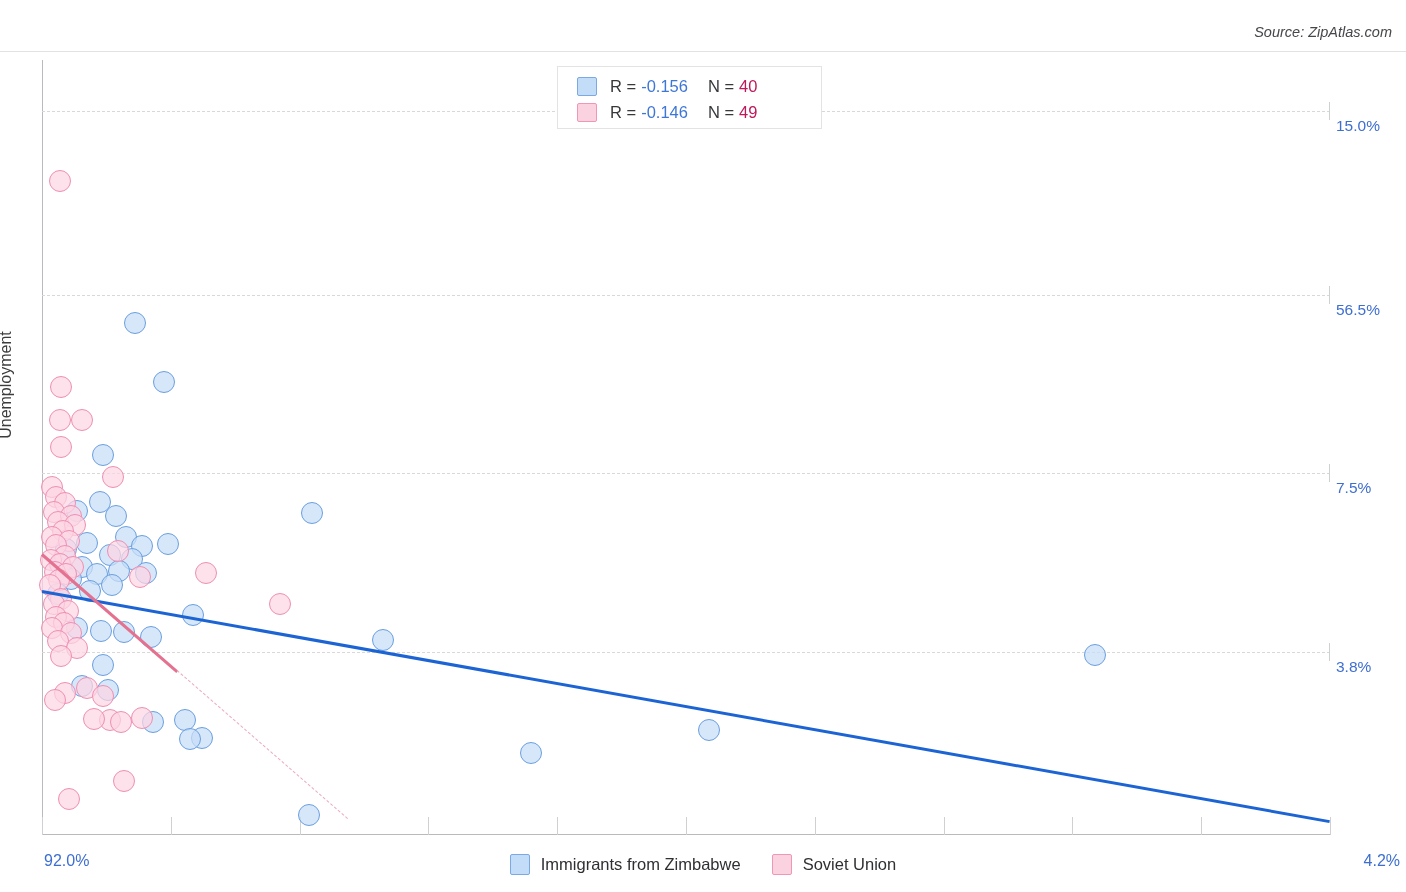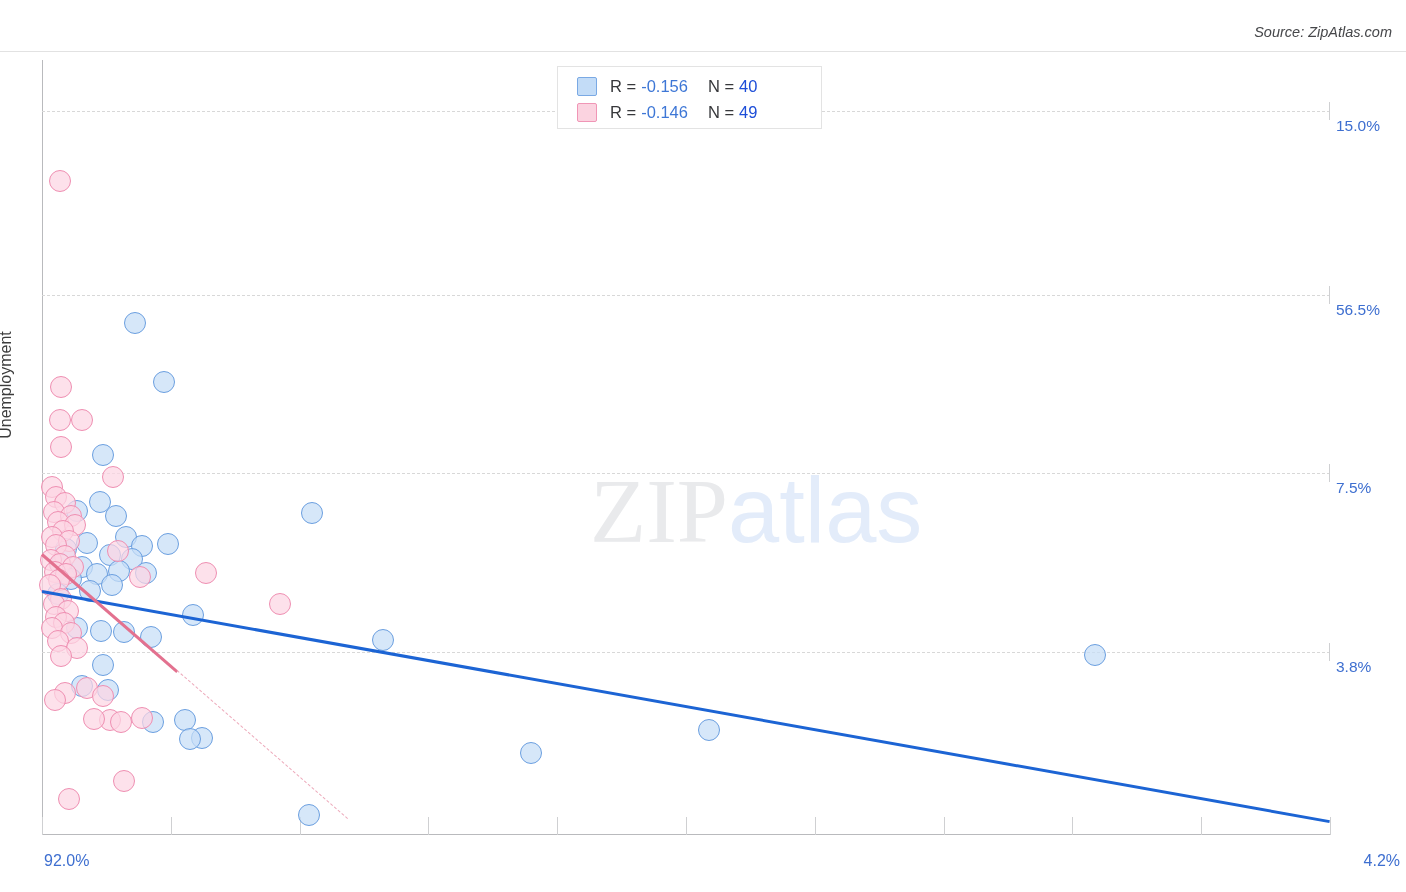--- a/index.html
+++ b/index.html
@@ -99,21 +99,21 @@
   .corr-row{
     display:flex;align-items:center;height:26px;padding-left:19px;
     font-size:16.5px;color:#37383b;white-space:nowrap;
   }
   .sw{width:20px;height:19px;border-radius:2px;box-sizing:border-box;margin-right:13px;}
   .sw.b{background:#c3dcf7;border:1px solid #7aa9e4;}
   .sw.p{background:#fbd3e0;border:1px solid #f096b6;}
   .corr-r{color:#37383b;}
   .corr-v{color:#3e77d6;margin-left:5px;}
   .corr-n{color:#37383b;margin-left:20px;}
-  .corr-nv{color:#1d4ed8;margin-left:5px;}
+  .corr-nv{color:#be185d;margin-left:5px;}
 
   
   .blegend{
     position:absolute;left:0;top:848px;width:1406px;height:32px;
     display:flex;align-items:center;justify-content:center;gap:31px;
   }
   .bl-item{display:flex;align-items:center;gap:11px;}
   .bl-sw{width:20px;height:21px;border-radius:2px;box-sizing:border-box;}
   .bl-sw.b{background:#c3dcf7;border:1px solid #7aa9e4;}
   .bl-sw.p{background:#fbd3e0;border:1px solid #f096b6;}
@@ -127,23 +127,20 @@
   <div class="hdr">
     <div class="hdr-src">Source: ZipAtlas.com</div>
   </div>
 
   <div class="ytitle">Unemployment</div>
 
   <div class="xlab-left">92.0%</div>
   <div class="xlab-right">4.2%</div>
 
   <div class="plot" id="plot">
-    <div class="wm">
-      <span class="zip">ZIP</span><span class="atlas">atlas</span>
-    </div>
     <div class="axis-y"></div>
     <div class="axis-x"></div>
     <div id="grid-layer">
         <div class="gridline" style="top: 591.625px;"></div>
         <div class="gridline" style="top: 413.076px;"></div>
         <div class="gridline" style="top: 234.527px;"></div>
         <div class="gridline" style="top: 51.1519px;"></div>
       </div>
     <div id="ticks-layer">
         <div class="tick-x" style="left: 0px;"></div>
@@ -276,14 +273,24 @@
     </div>
     <div class="corr-row">
       <span class="sw p"></span>
       <span class="corr-r">R =</span>
       <span class="corr-v">-0.146</span>
       <span class="corr-n">N =</span>
       <span class="corr-nv">49</span>
     </div>
   </div>
 
+  <div class="blegend">
+    <div class="bl-item">
+      <span class="bl-sw b"></span>
+      <span class="bl-tx">Immigrants from Zimbabwe</span>
+    </div>
+    <div class="bl-item">
+      <span class="bl-sw p"></span>
+      <span class="bl-tx">Soviet Union</span>
+    </div>
+  </div>
 
 </div>
 
 </body></html>

